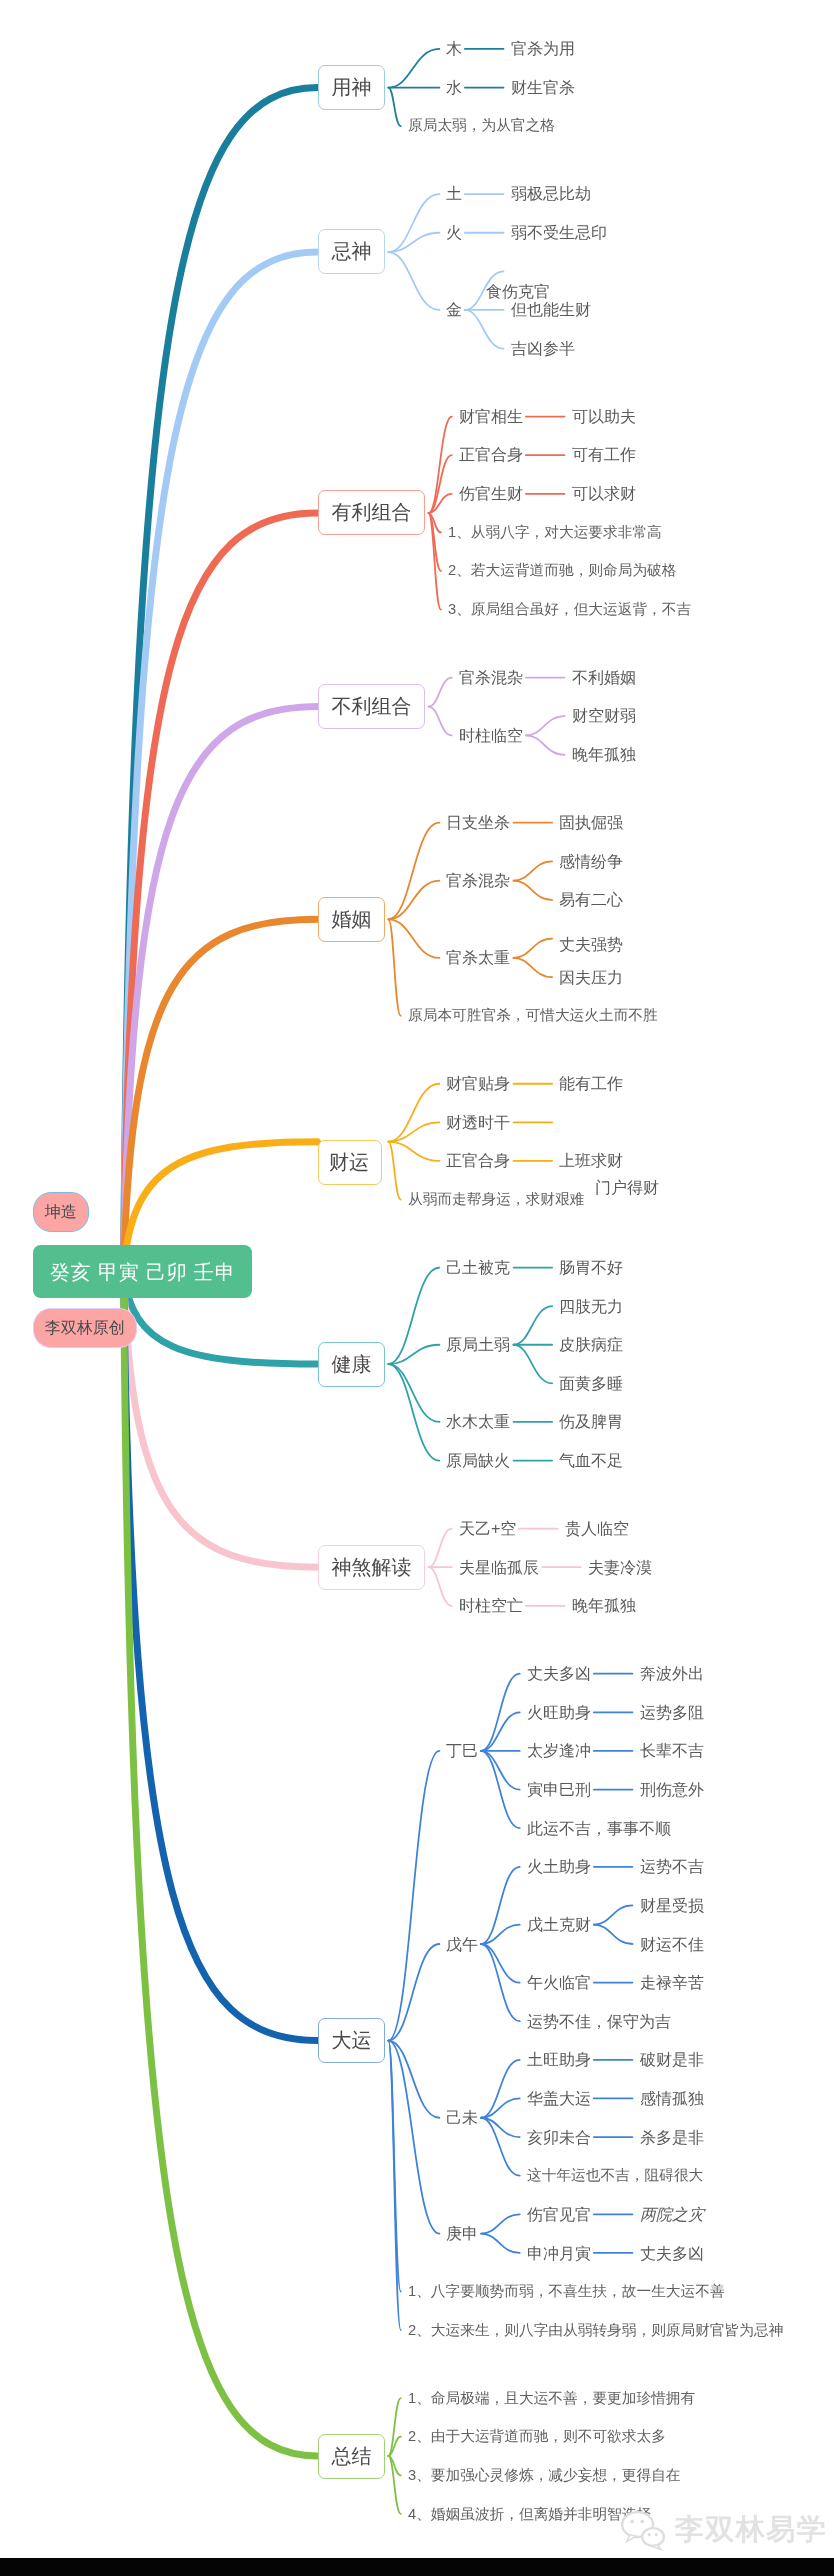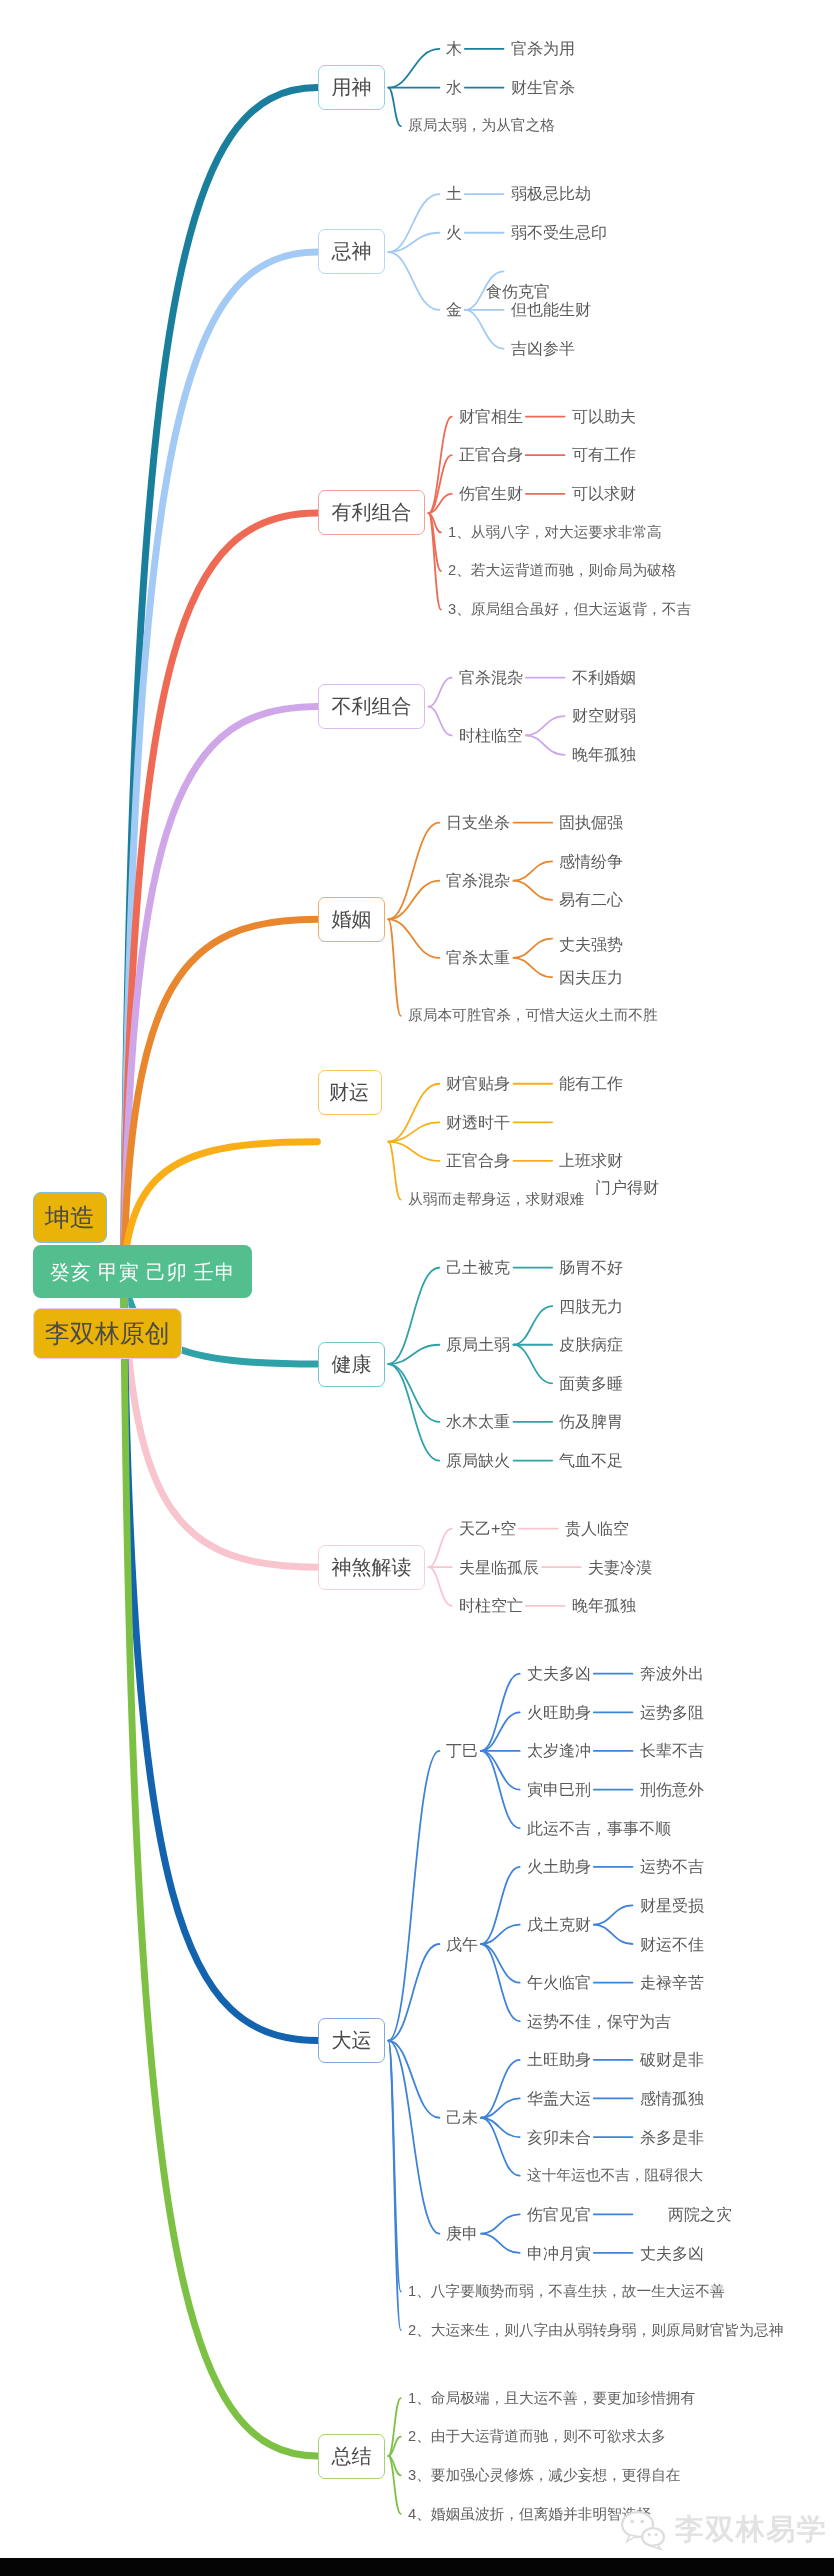--- a/index.html
+++ b/index.html
@@ -11,22 +11,22 @@
   #nodes{position:absolute;left:0;top:0;width:834px;height:2576px;z-index:2;}
   .topic{
     position:absolute;background:#fff;border:1.5px solid #999;border-radius:7px;
     padding:9.3px 12.4px;font-size:20px;color:#4a4a4a;white-space:nowrap;line-height:1.2;
   }
   .tnode{
     position:absolute;font-size:16px;color:#5a5a5a;white-space:nowrap;line-height:23px;
   }
   .tnode.note{font-size:14.7px;color:#5f5f5f;}
   .sbox{
-    position:absolute;background:#eab308;border:1.5px solid #999;border-radius:8px;
-    padding:9.3px 10.8px;font-size:25px;color:#4a4a4a;white-space:nowrap;z-index:3;line-height:1.2;
+    position:absolute;background:#fca5a5;border:1.5px solid #999;border-radius:18px;
+    padding:9.3px 10.8px;font-size:16px;color:#4a4a4a;white-space:nowrap;z-index:3;line-height:1.2;
   }
   .rootbox{
     position:absolute;border-radius:7.7px;padding:14.7px 17px;font-size:20px;color:#ffffff;
     white-space:nowrap;z-index:3;line-height:1.2;letter-spacing:0.8px;
   }
   #watermark{
     position:absolute;z-index:4;display:flex;align-items:center;gap:7.7px;
     color:#e2e2e2;font-size:29px;font-weight:bold;letter-spacing:1.5px;
   }
   #bottom-bar{position:absolute;left:0;bottom:0;width:834px;height:18px;background:#050505;z-index:5;}
@@ -180,21 +180,21 @@
       <div class="topic" style="border-color: rgb(242, 171, 103); left: 318px; top: 897px;">婚姻</div>
       <div class="tnode" style="left: 446px; top: 811px;">日支坐杀</div>
       <div class="tnode" style="left: 559px; top: 811px;">固执倔强</div>
       <div class="tnode" style="left: 446px; top: 869px;">官杀混杂</div>
       <div class="tnode" style="left: 559px; top: 850px; text-align: center;">感情纷争</div>
       <div class="tnode" style="left: 559px; top: 888px;">易有二心</div>
       <div class="tnode" style="left: 446px; top: 946px;">官杀太重</div>
       <div class="tnode" style="left: 559px; top: 927px; margin-top: 6px;">丈夫强势</div>
       <div class="tnode" style="left: 559px; top: 966px;">因夫压力</div>
       <div class="tnode note" style="left: 408px; top: 1004px;">原局本可胜官杀，可惜大运火土而不胜</div>
-      <div class="topic" style="border-color: rgb(250, 200, 94); left: 318px; top: 1070px; padding-left: 10px;">财运</div>
+      <div class="topic" style="border-color: rgb(250, 200, 94); left: 318px; top: 1140px; padding-left: 10px;">财运</div>
       <div class="tnode" style="left: 446px; top: 1072px;">财官贴身</div>
       <div class="tnode" style="left: 559px; top: 1072px;">能有工作</div>
       <div class="tnode" style="left: 446px; top: 1111px;">财透时干</div>
       <div class="tnode" style="left: 559px; top: 1176px; margin-left: 36px;">门户得财</div>
       <div class="tnode" style="left: 446px; top: 1149px;">正官合身</div>
       <div class="tnode" style="left: 559px; top: 1149px;">上班求财</div>
       <div class="tnode note" style="left: 408px; top: 1188px;">从弱而走帮身运，求财艰难</div>
       <div class="topic" style="border-color: rgb(118, 197, 203); left: 318px; top: 1342px;">健康</div>
       <div class="tnode" style="left: 446px; top: 1256px;">己土被克</div>
       <div class="tnode" style="left: 559px; top: 1256px;">肠胃不好</div>
@@ -236,21 +236,21 @@
       <div class="tnode" style="left: 446px; top: 2106px;">己未</div>
       <div class="tnode" style="left: 527px; top: 2048px;">土旺助身</div>
       <div class="tnode" style="left: 640px; top: 2048px;">破财是非</div>
       <div class="tnode" style="left: 527px; top: 2087px;">华盖大运</div>
       <div class="tnode" style="left: 640px; top: 2087px;">感情孤独</div>
       <div class="tnode" style="left: 527px; top: 2126px;">亥卯未合</div>
       <div class="tnode" style="left: 640px; top: 2126px;">杀多是非</div>
       <div class="tnode note" style="left: 527px; top: 2164px;">这十年运也不吉，阻碍很大</div>
       <div class="tnode" style="left: 446px; top: 2222px;">庚申</div>
       <div class="tnode" style="left: 527px; top: 2203px;">伤官见官</div>
-      <div class="tnode" style="left: 668px; top: 2203px;">两院之灾</div>
+      <div class="tnode" style="left: 640px; top: 2203px; font-style: italic;">两院之灾</div>
       <div class="tnode" style="left: 527px; top: 2242px;">申冲月寅</div>
       <div class="tnode" style="left: 640px; top: 2242px;">丈夫多凶</div>
       <div class="tnode note" style="left: 408px; top: 2280px;">1、八字要顺势而弱，不喜生扶，故一生大运不善</div>
       <div class="tnode note" style="left: 408px; top: 2319px;">2、大运来生，则八字由从弱转身弱，则原局财官皆为忌神</div>
       <div class="topic" style="border-color: rgb(162, 211, 118); left: 318px; top: 2434px;">总结</div>
       <div class="tnode note" style="left: 408px; top: 2387px;">1、命局极端，且大运不善，要更加珍惜拥有</div>
       <div class="tnode note" style="left: 408px; top: 2425px;">2、由于大运背道而驰，则不可欲求太多</div>
       <div class="tnode note" style="left: 408px; top: 2464px;">3、要加强心灵修炼，减少妄想，更得自在</div>
       <div class="tnode note" style="left: 408px; top: 2503px;">4、婚姻虽波折，但离婚并非明智选择</div>
     </div>

